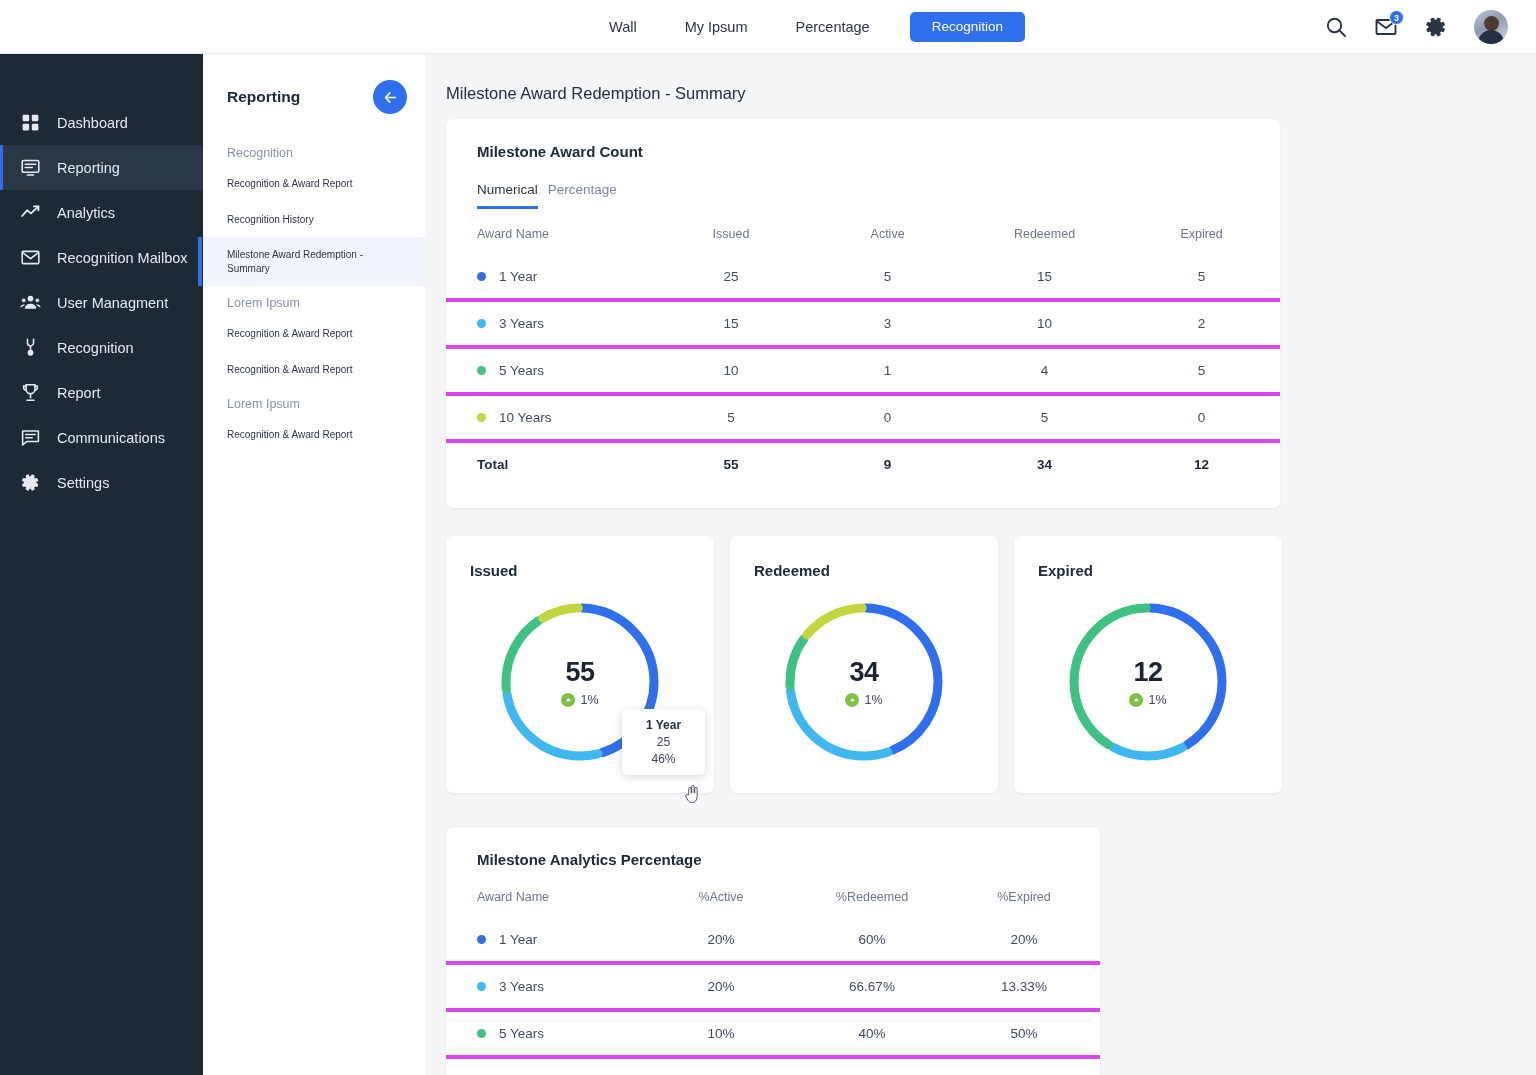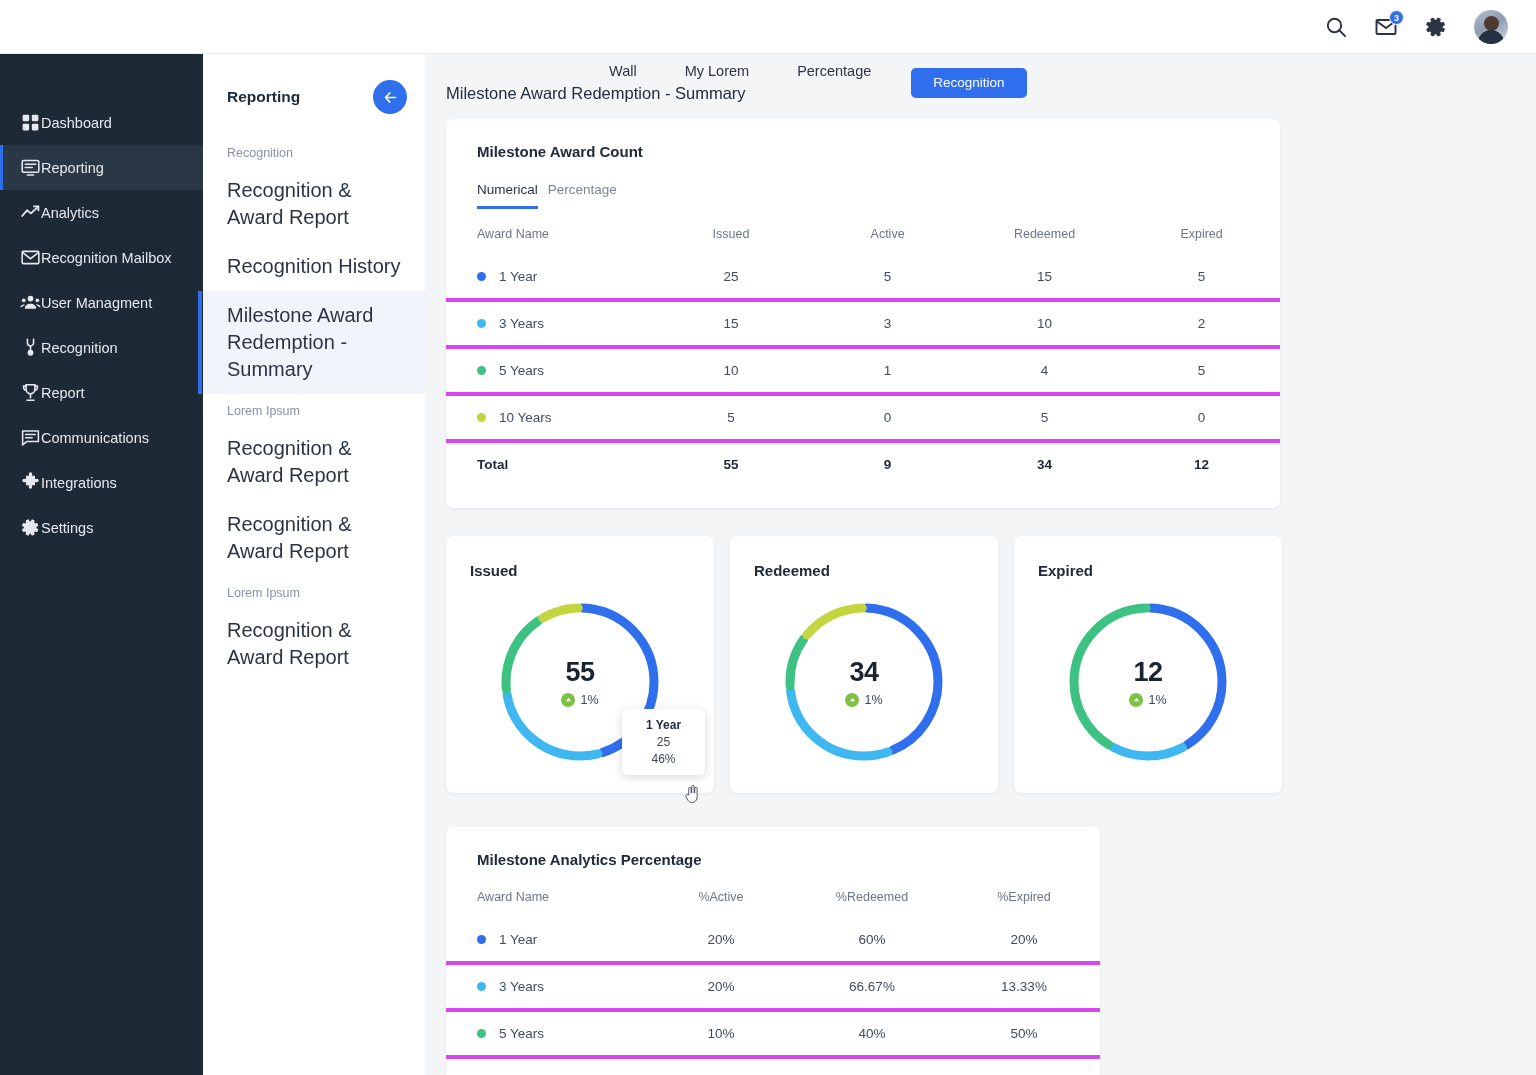--- a/index.html
+++ b/index.html
@@ -8,21 +8,21 @@
     font-family: "Liberation Sans", sans-serif;
     background: #f4f5f7;
     overflow: hidden;
   }
   
   .topbar {
     position: absolute; top: 0; left: 0; width: 1536px; height: 54px;
     background: #ffffff; display: flex; align-items: center;
     border-bottom: 1px solid #ececf0;
   }
-  .topnav { position: absolute; left: 585px; top: 0; height: 54px; display: flex; align-items: flex-end; gap: 0; margin-top: 44px; }
+  .topnav { position: absolute; left: 585px; top: 0; height: 54px; display: flex; align-items: center; gap: 0; }
   .topnav a {
     font-size: 14.5px; color: #2c3444; text-decoration: none;
     padding: 0 24px; line-height: 54px; white-space: nowrap;
   }
   .topnav a.pill {
     background: #2f6fed; color: #fff; border-radius: 5px;
     line-height: 30px; height: 30px; padding: 0 22px; margin-left: 16px;
     font-size: 13.5px;
   }
   .topright { position: absolute; right: 28px; top: 0; height: 54px; display: flex; align-items: center; gap: 26px; }
@@ -48,21 +48,21 @@
     background:#243142; left:4px; top:20px;
   }
 
   
   .sidebar {
     position: absolute; left: 0; top: 54px; width: 203px; height: 1021px;
     background: #1e2936;
   }
   .snav { padding-top: 46px; }
   .sitem {
-    height: 45px; display: flex; align-items: center; 
+    height: 45px; display: flex; align-items: center; gap: 16px;
     padding-left: 20px; color: #e5e9ef; font-size: 14.5px;
     cursor: pointer; position: relative;
   }
   .sitem.active { background: #2a3745; }
   .sitem.active::before {
     content: ""; position: absolute; left: 0; top: 0; width: 3px; height: 100%;
     background: #2f6fed;
   }
   .sicon { width: 21px; height: 21px; flex: none; display: block; }
 
@@ -77,21 +77,21 @@
   }
   .p2title { font-size: 15.5px; font-weight: bold; color: #202b3b; }
   .backbtn {
     width: 34px; height: 34px; border-radius: 50%; background: #2f6fed;
     display: flex; align-items: center; justify-content: center; cursor: pointer;
     border: none;
   }
   .p2list { margin-top: 22px; }
   .p2group { font-size: 12.5px; color: #8a93a3; padding: 10px 24px 6px 24px; }
   .p2item {
-    font-size: 20px; color: #2c3444; padding: 11px 22px 11px 24px;
+    font-size: 10px; color: #2c3444; padding: 11px 22px 11px 24px;
     cursor: pointer; line-height: 1.35;
   }
   .p2item.active { background: #f1f5fb; position: relative; }
   .p2item.active::before {
     content:""; position:absolute; left:-5px; top:0; width:4px; height:100%; background:#2f6fed;
   }
 
   
   .main { position: absolute; left: 425px; top: 54px; width: 1111px; height: 1021px; padding: 30px 0 0 21px; }
   .pagetitle { font-size: 16.5px; color: #232e3e; margin-bottom: 16px; }
@@ -158,21 +158,21 @@
   .pctcard th.c2, .pctcard td.c2 { width: 152px; }
   .pctcard th.c3, .pctcard td.c3 { width: 152px; }
   .pctcard th { padding-top: 22px; }
 </style>
 </head>
 <body>
 
 <div class="topbar">
   <nav class="topnav">
     <a href="#">Wall</a>
-    <a href="#">My Lorem</a>
+    <a href="#">My Ipsum</a>
     <a href="#">Percentage</a>
     <a href="#" class="pill">Recognition</a>
   </nav>
   <div class="topright">
     <span class="ticon">
       <svg viewBox="0 0 24 24" width="24" height="24" fill="none" stroke="#2c3444" stroke-width="1.9">
         <circle cx="10.5" cy="10.5" r="6.7"></circle>
           <line x1="15.4" y1="15.4" x2="21" y2="21" stroke-linecap="round"></line>
       </svg>
     </span>
@@ -282,28 +282,20 @@
       <span class="sicon">
         <svg viewBox="0 0 24 24" width="21" height="21" fill="none" stroke="#e5e9ef" stroke-width="1.8" stroke-linejoin="round">
           <path d="M3 4.5h18v12H8l-5 4z"></path>
           <line x1="6.5" y1="8.6" x2="17.5" y2="8.6" stroke-linecap="round"></line>
           <line x1="6.5" y1="12.3" x2="14" y2="12.3" stroke-linecap="round"></line>
         </svg>
       </span>
       <span>Communications</span>
     </div>
 
-    <div class="sitem">
-      <span class="sicon">
-        <svg viewBox="0 0 24 24" width="21" height="21" fill="#e5e9ef">
-          <path d="M10 2.2a2 2 0 0 1 4 0c0 .7-.4 1.1-.4 1.6 0 .4.3.6.8.6h2.8v2.9c0 .5.2.8.6.8.5 0 .9-.4 1.6-.4a2 2 0 0 1 0 4c-.7 0-1.1-.4-1.6-.4-.4 0-.6.3-.6.8v2.9h-2.9c-.5 0-.8.2-.8.6 0 .5.4.9.4 1.6a2 2 0 0 1-4 0c0-.7.4-1.1.4-1.6 0-.4-.3-.6-.8-.6H6.8v-2.9c0-.5-.2-.8-.6-.8-.5 0-.9.4-1.6.4a2 2 0 0 1 0-4c.7 0 1.1.4 1.6.4.4 0 .6-.3.6-.8V4.4h2.8c.5 0 .8-.2.8-.6 0-.5-.4-.9-.4-1.6z"></path>
-        </svg>
-      </span>
-      <span>Integrations</span>
-    </div>
 
     <div class="sitem">
       <span class="sicon">
         <svg viewBox="0 0 24 24" width="21" height="21" fill="#e5e9ef">
           <path d="M12 8.4a3.6 3.6 0 1 0 0 7.2 3.6 3.6 0 0 0 0-7.2zm0 5.6a2 2 0 1 1 0-4 2 2 0 0 1 0 4z"></path>
           <path d="M20.3 13.4l-1.5-.6a6.9 6.9 0 0 0 0-1.6l1.5-.6a1 1 0 0 0 .5-1.3l-.8-1.9a1 1 0 0 0-1.3-.5l-1.5.6a7 7 0 0 0-1.1-1.1l.6-1.5a1 1 0 0 0-.5-1.3l-1.9-.8a1 1 0 0 0-1.3.5l-.6 1.5a6.9 6.9 0 0 0-1.6 0l-.6-1.5a1 1 0 0 0-1.3-.5l-1.9.8a1 1 0 0 0-.5 1.3l.6 1.5a7 7 0 0 0-1.1 1.1l-1.5-.6a1 1 0 0 0-1.3.5l-.8 1.9a1 1 0 0 0 .5 1.3l1.5.6a6.9 6.9 0 0 0 0 1.6l-1.5.6a1 1 0 0 0-.5 1.3l.8 1.9a1 1 0 0 0 1.3.5l1.5-.6a7 7 0 0 0 1.1 1.1l-.6 1.5a1 1 0 0 0 .5 1.3l1.9.8a1 1 0 0 0 1.3-.5l.6-1.5a6.9 6.9 0 0 0 1.6 0l.6 1.5a1 1 0 0 0 1.3.5l1.9-.8a1 1 0 0 0 .5-1.3l-.6-1.5a7 7 0 0 0 1.1-1.1l1.5.6a1 1 0 0 0 1.3-.5l.8-1.9a1 1 0 0 0-.5-1.3z"></path>
         </svg>
       </span>
       <span>Settings</span>
     </div>

